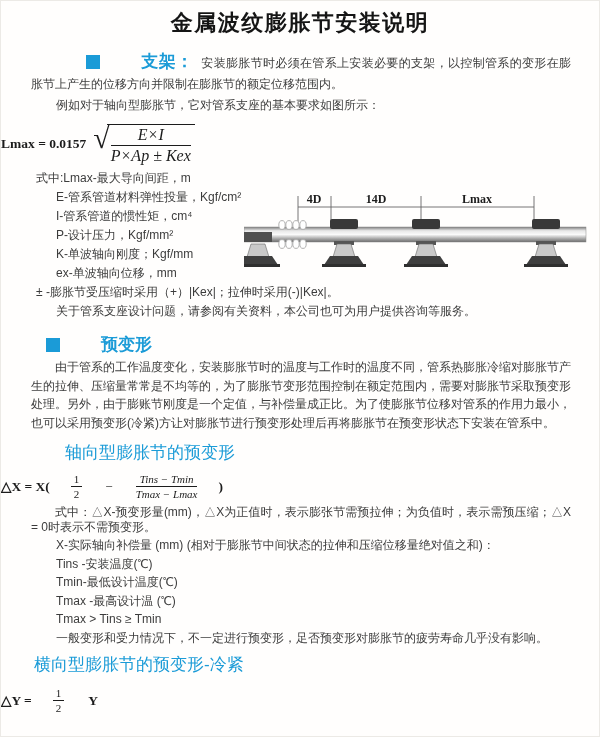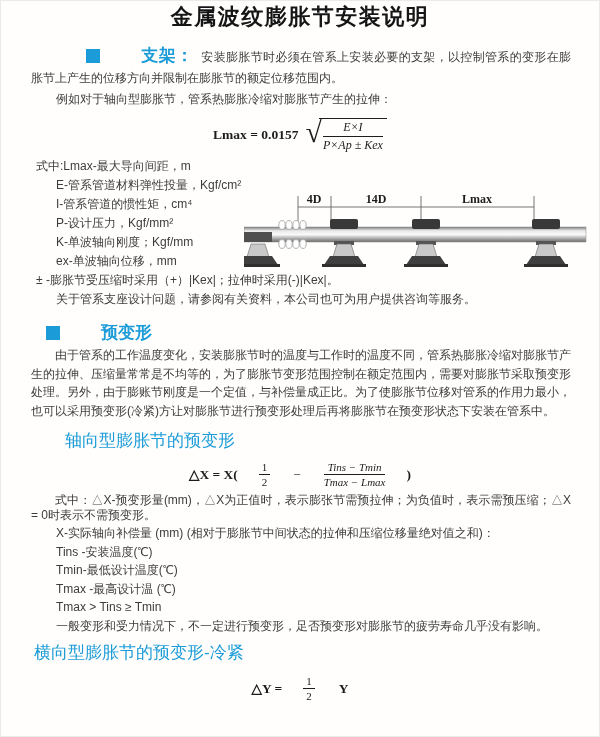--- a/index.html
+++ b/index.html
@@ -5,39 +5,39 @@
   :root { --accent:#1b9bd7; --ink:#1c1c1c; --body:#3c3c3c; }
   * { margin:0; padding:0; box-sizing:border-box; }
   html,body { background:#fff; }
   .page {
     position:relative; width:600px; height:737px; overflow:hidden;
     background:#fffefd; border:1px solid #eceae6;
     font-family:"Liberation Sans", sans-serif; color:var(--body);
   }
   
   .title { text-align:center; font-size:22px; font-weight:bold; color:#151515;
-           letter-spacing:1.5px; padding-top:1px; }
+           letter-spacing:1.5px; padding-top:7px; }
   
   .sec-para { margin:13px 28px 0 30px; font-size:12px; line-height:21px;
               text-align:justify; text-indent:55px; }
   .sec-head { text-indent:0; display:inline; }
   .sq { display:inline-block; width:14px; height:14px; background:var(--accent);
         vertical-align:-2px; margin-right:1px; }
   .sec-title { color:var(--accent); font-size:17px; font-weight:bold; margin-right:8px;padding-left:40px; }
   .example { margin:0 30px; font-size:12px; line-height:21px; text-indent:25px; }
   
-  .formula { display:flex; justify-content:center; align-items:center;
+  .formula { display:flex; justify-content:flex-start; align-items:center;
              font-family:"Liberation Serif", serif; color:var(--ink); }
   .f1 { margin:6px 0 3px; }
   .f-lhs { font-weight:bold; font-size:13.5px; }
   .radical { display:inline-flex; align-items:flex-start; margin-left:7px; }
   .sqrt-glyph { font-size:30px; line-height:30px; font-weight:400; margin-right:-3px;
                 transform:translateY(1px); }
   .rad-body { display:inline-flex; flex-direction:column; text-align:center;
-              border-top:1.5px solid var(--ink); font-style:italic; font-size:12px;
+              border-top:1.5px solid var(--ink); font-style:italic; font-size:16px;
               padding:1px 4px 0; margin-top:2px; }
   .rs-num { border-bottom:1.2px solid var(--ink); padding:0 10px 1px; }
   .rs-den { padding-top:1px; }
   
   .defs { margin:4px 0 0 35px; font-size:12px; line-height:19px; }
   .d-ind { padding-left:20px; }
   
   .diagram { position:absolute; left:243px; top:190px; }
   
   .sec2-head { margin:12px 0 0 45px; }
@@ -62,21 +62,21 @@
 </style>
 </head>
 <body>
 
 <div class="page">
 
   <div class="title">金属波纹膨胀节安装说明</div>
 
   <p class="sec-para"><span class="sec-head"><i class="sq"></i><span class="sec-title">支架：</span></span><span>安装膨胀节时必须在管系上安装必要的支架，以控制管系的变形在膨胀节上产生的位移方向并限制在膨胀节的额定位移范围内。</span></p>
 
-  <p class="example">例如对于轴向型膨胀节，管系热膨胀冷缩对膨胀节产生的拉伸：</p>
+  <p class="example">例如对于轴向型膨胀节，它对管系支座的基本要求如图所示：</p>
 
   <div class="formula f1">
     <span class="f-lhs">Lmax = 0.0157</span>
     <span class="radical">
       <span class="sqrt-glyph">√</span>
       <span class="rad-body">
         <span class="rs-num">E×I</span>
         <span class="rs-den">P×Ap ± Kex</span>
       </span>
     </span>

